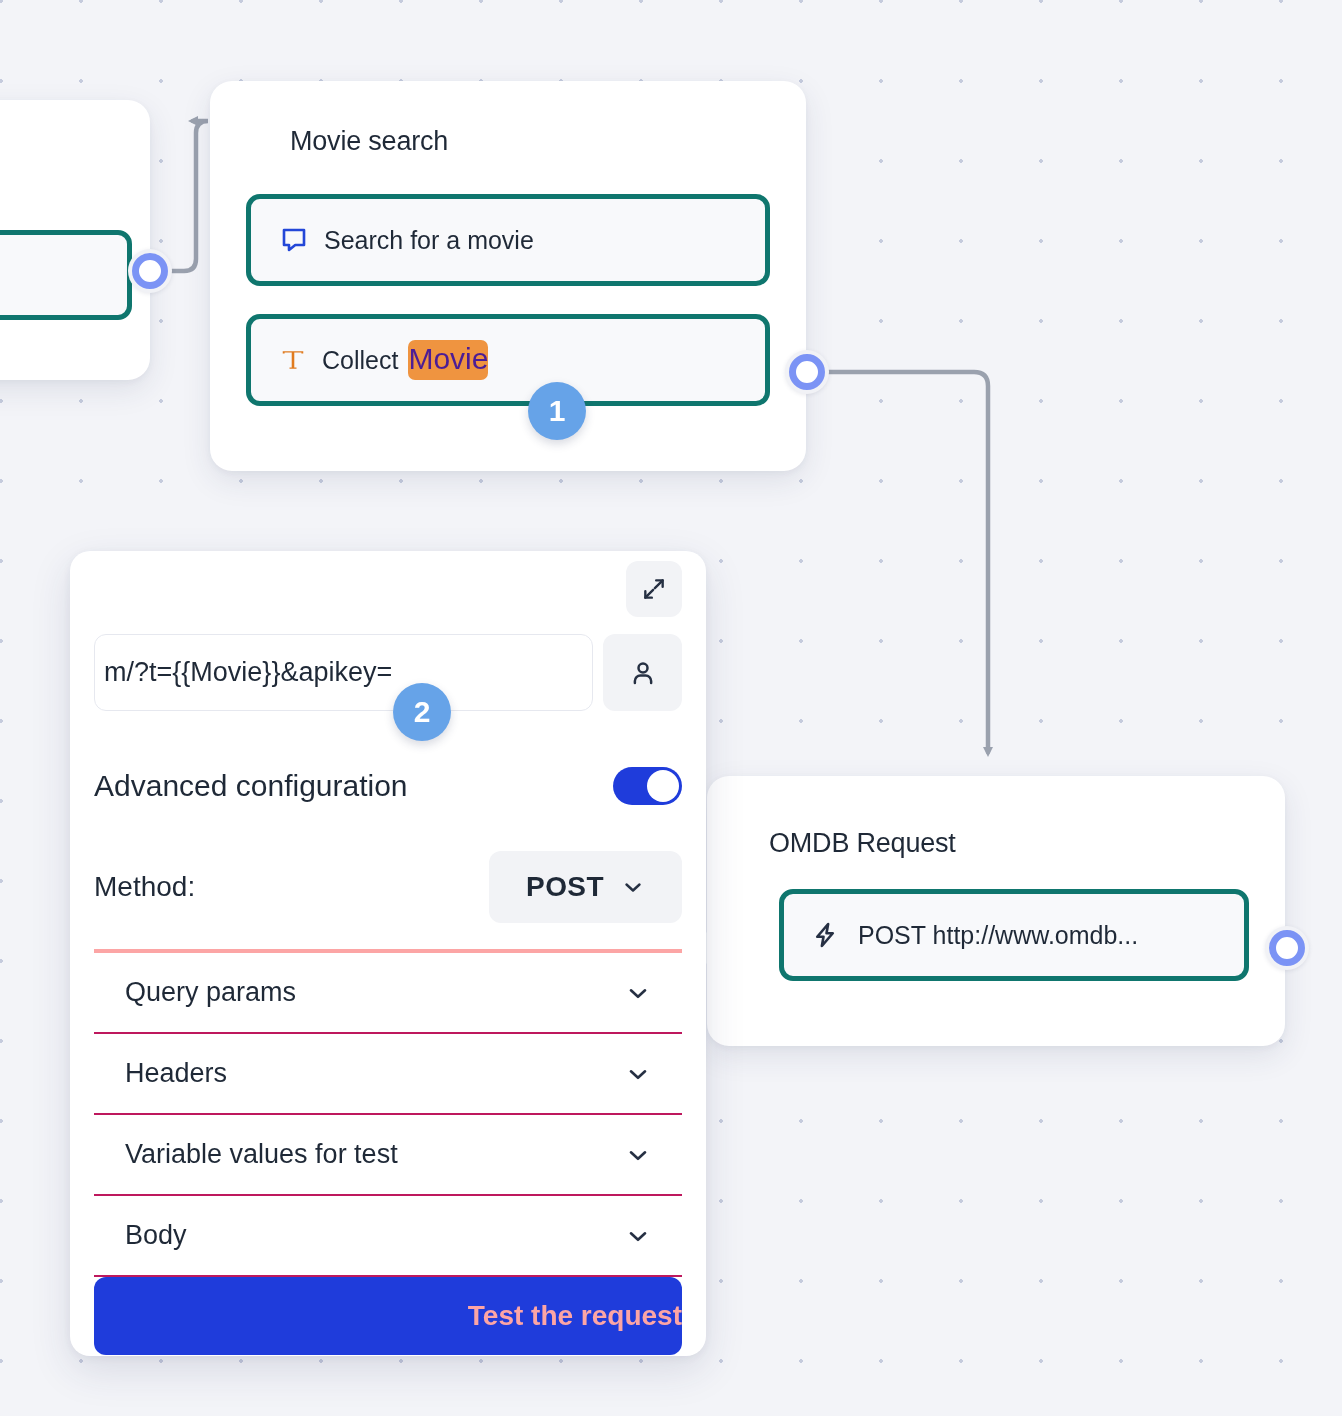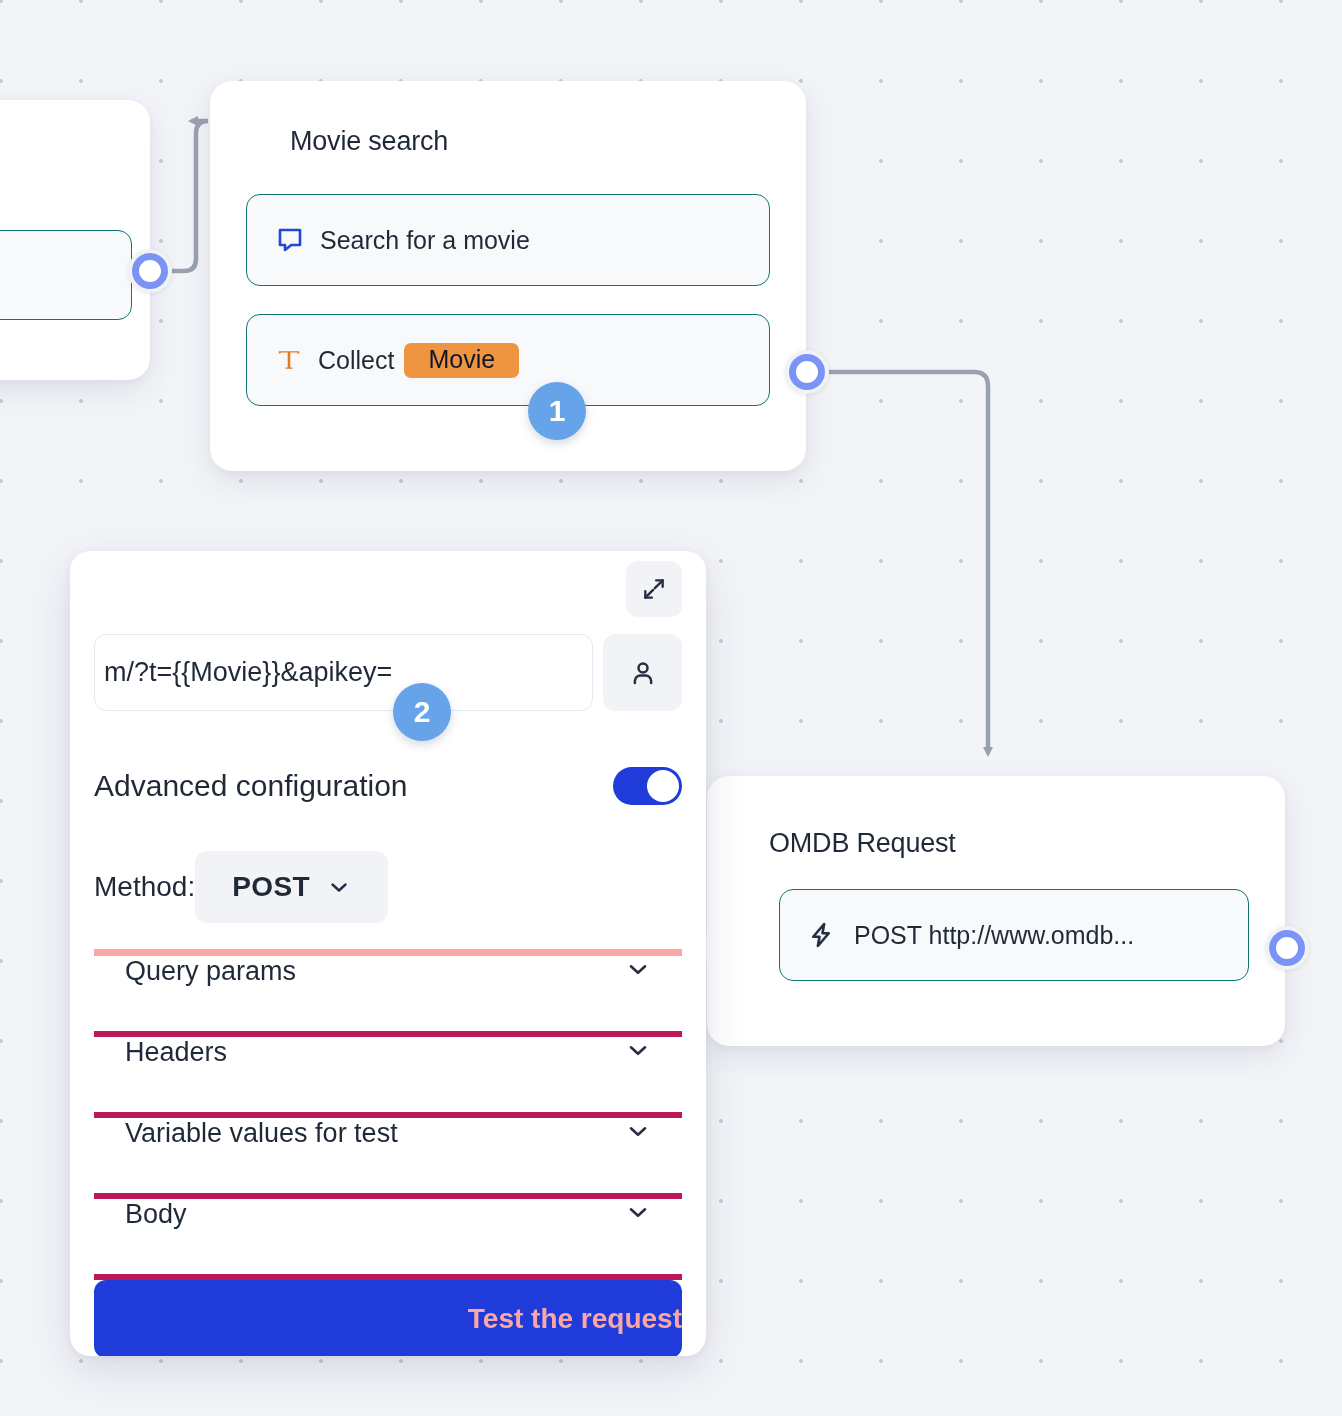--- a/index.html
+++ b/index.html
@@ -42,21 +42,21 @@
 
   .node-title {
     font-size: 27px;
     font-weight: normal;
     color: #1f2937;
     letter-spacing: -0.2px;
   }
 
   .slot {
     background: #f8f9fb;
-    border: 1px solid #0f766e;
+    border: 5px solid #0f766e;
     border-radius: 14px;
     display: flex;
     align-items: center;
     gap: 15px;
   }
 
   .slot-label {
     font-size: 25px;
     color: #1f2937;
     white-space: nowrap;
@@ -95,24 +95,24 @@
     height: 390px;
     padding: 36px 36px;
   }
   #node-movie-search .node-title { margin: 9px 0 0 44px; }
   #node-movie-search .slot { height: 92px; padding: 0 28px; }
   #slot-search-movie { margin-top: 37px; }
   #slot-collect-movie { margin-top: 28px; }
 
   .chip {
     background: #ef9440;
-    color: #0f172a;
+    color: #4c1d95;
     border-radius: 7px;
-    font-size: 25px;
-    padding: 4px 24px 6px;
+    font-size: 30px;
+    padding: 4px 0 6px;
     line-height: 1;
     display: inline-block;
   }
 
   
   #node-omdb {
     left: 707px;
     top: 776px;
     width: 578px;
     height: 270px;
@@ -262,23 +262,24 @@
     top: 3px;
     width: 32px;
     height: 32px;
     border-radius: 50%;
     background: #ffffff;
   }
 
   .method-row {
     display: flex;
     align-items: center;
+    justify-content: space-between;
     margin-top: 46px;
     padding-bottom: 26px;
-    border-bottom: 7px solid #fca5a5;
+    border-bottom: 4px solid #fca5a5;
   }
   .method-label { font-size: 28px; color: #1f2937; }
 
   #method-select {
     background: #f2f3f6;
     border-radius: 12px;
     height: 72px;
     min-width: 193px;
     display: flex;
     align-items: center;
@@ -288,25 +289,25 @@
   }
   #method-value {
     font-size: 28px;
     font-weight: bold;
     color: #1f2937;
     letter-spacing: 0.4px;
   }
 
   .acc-row {
     display: flex;
-    align-items: flex-start;
+    align-items: center;
     justify-content: space-between;
     height: 81px;
     padding: 0 31px;
-    border-bottom: 6px solid #be185d;
+    border-bottom: 2px solid #be185d;
     cursor: pointer;
   }
   .acc-label { font-size: 27px; color: #1f2937; }
 
   #test-btn {
     display: block;
     width: 100%;
     height: 78px;
     background: #1f3cdb;
     border: none;

